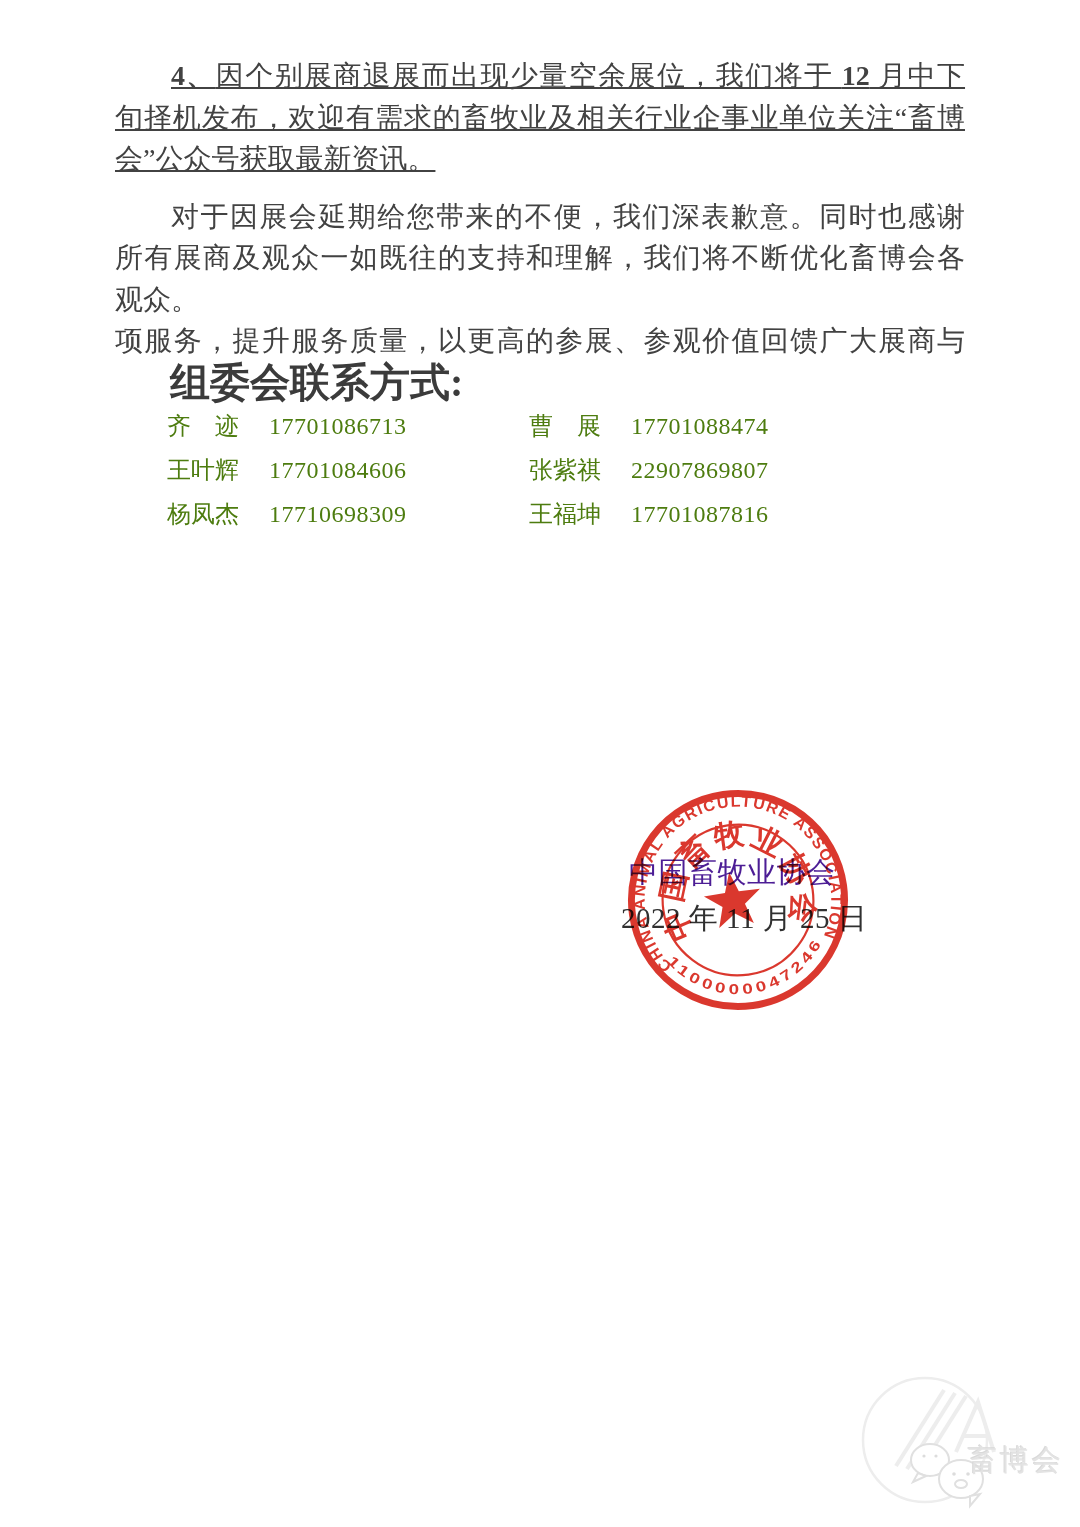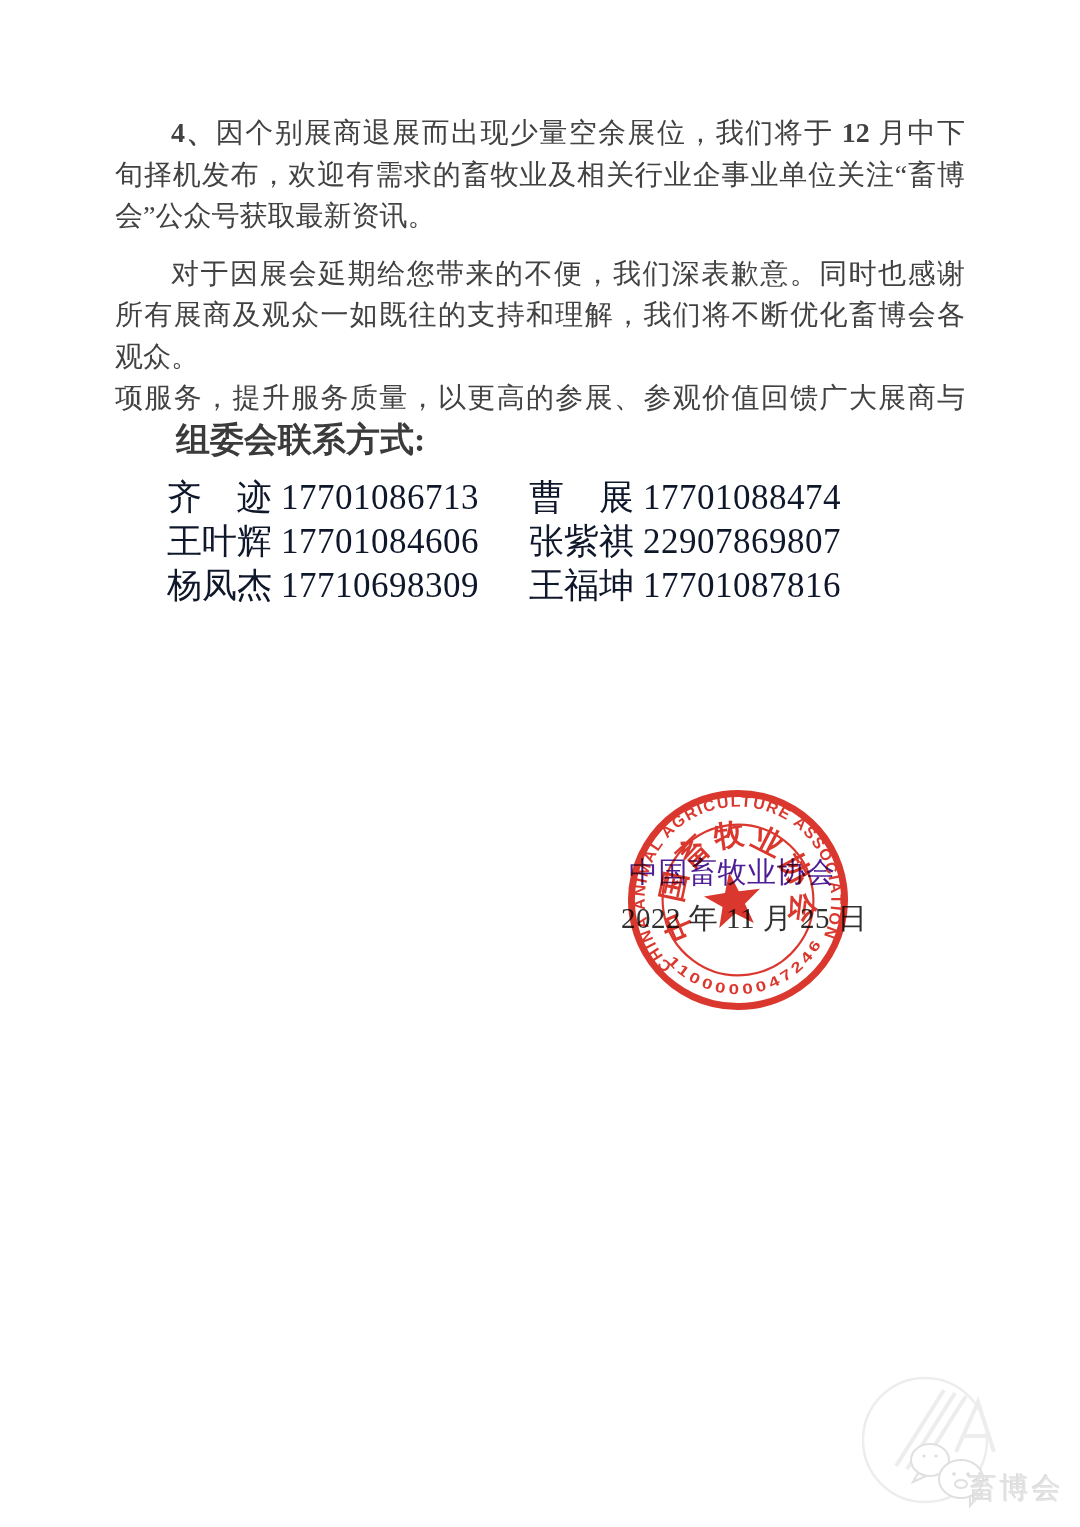--- a/index.html
+++ b/index.html
@@ -11,40 +11,40 @@
     font-family:"Liberation Serif","DejaVu Serif",serif;
     color:#3f3f3f;
   }
   
   .body-text{
     position:absolute;left:115px;top:0;width:850px;
     font-size:28px;line-height:41.5px;
     color:#424242;
   }
   .para{margin:0;}
-  #para1{margin-top:112px;}
+  #para1{margin-top:55px;text-decoration:underline;}
   #para2{margin-top:16px;}
   .line{width:850px;text-align:justify;text-align-last:justify;box-sizing:border-box;}
   .line.noju{text-align:center;text-align-last:left;}
   .line.ind{padding-left:56px;width:850px;}
   .seg-b{font-weight:bold;}
   
   .contacts-heading{
-    margin:6px;margin-top:0px;
-    font-size:34px;line-height:41.5px;font-weight:bold;
+    margin:0;margin-top:0px;
+    font-size:40px;line-height:41.5px;font-weight:bold;
     padding-left:55px;color:#3b3b3b;
   }
   .contacts{
     display:grid;
     grid-template-columns:362px auto;
     padding-left:52px;
-    margin-top:22px;
+    margin-top:8px;
     row-gap:13px;
-    font-size:35px;line-height:31px;
-    color:#0f172a;
+    font-size:24px;line-height:31px;
+    color:#4d7c0f;
   }
   .contact{white-space:nowrap;}
   .cname{display:inline-block;min-width:93px;}
   .cphone{margin-left:9px;letter-spacing:0.5px;}
   
   .sig-org{
     position:absolute;left:629px;top:855px;
     font-size:29px;line-height:34px;letter-spacing:0.5px;color:#4c1d95;
   }
   .sig-date{
@@ -59,21 +59,21 @@
   }
   .seal .ring{fill:none;stroke:#d8291e;}
   .seal text{fill:#d8291e;}
   .seal .eng{font-family:"Liberation Sans","DejaVu Sans",sans-serif;font-weight:bold;font-size:16px;letter-spacing:1.5px;}
   .seal .num{font-family:"Liberation Sans","DejaVu Sans",sans-serif;font-weight:bold;font-size:14.5px;letter-spacing:3px;}
   .seal .sc{font-size:30px;font-weight:bold;font-family:"Liberation Serif","DejaVu Serif",serif;}
   .seal .star{fill:#d8291e;}
   
   .watermark{position:absolute;left:858px;top:1376px;width:222px;height:151px;}
   .wm-label{
-    position:absolute;left:110px;top:93px;
+    position:absolute;left:110px;top:65px;
     font-size:29px;letter-spacing:3px;color:#e3e3e3;
     font-family:"Liberation Sans","DejaVu Sans",sans-serif;
     text-shadow:-1px -1px 0 #d9d9d9;
   }
   .wm-svg{position:absolute;left:0;top:0;}
 </style>
 </head>
 <body>
 
 <div class="page">

